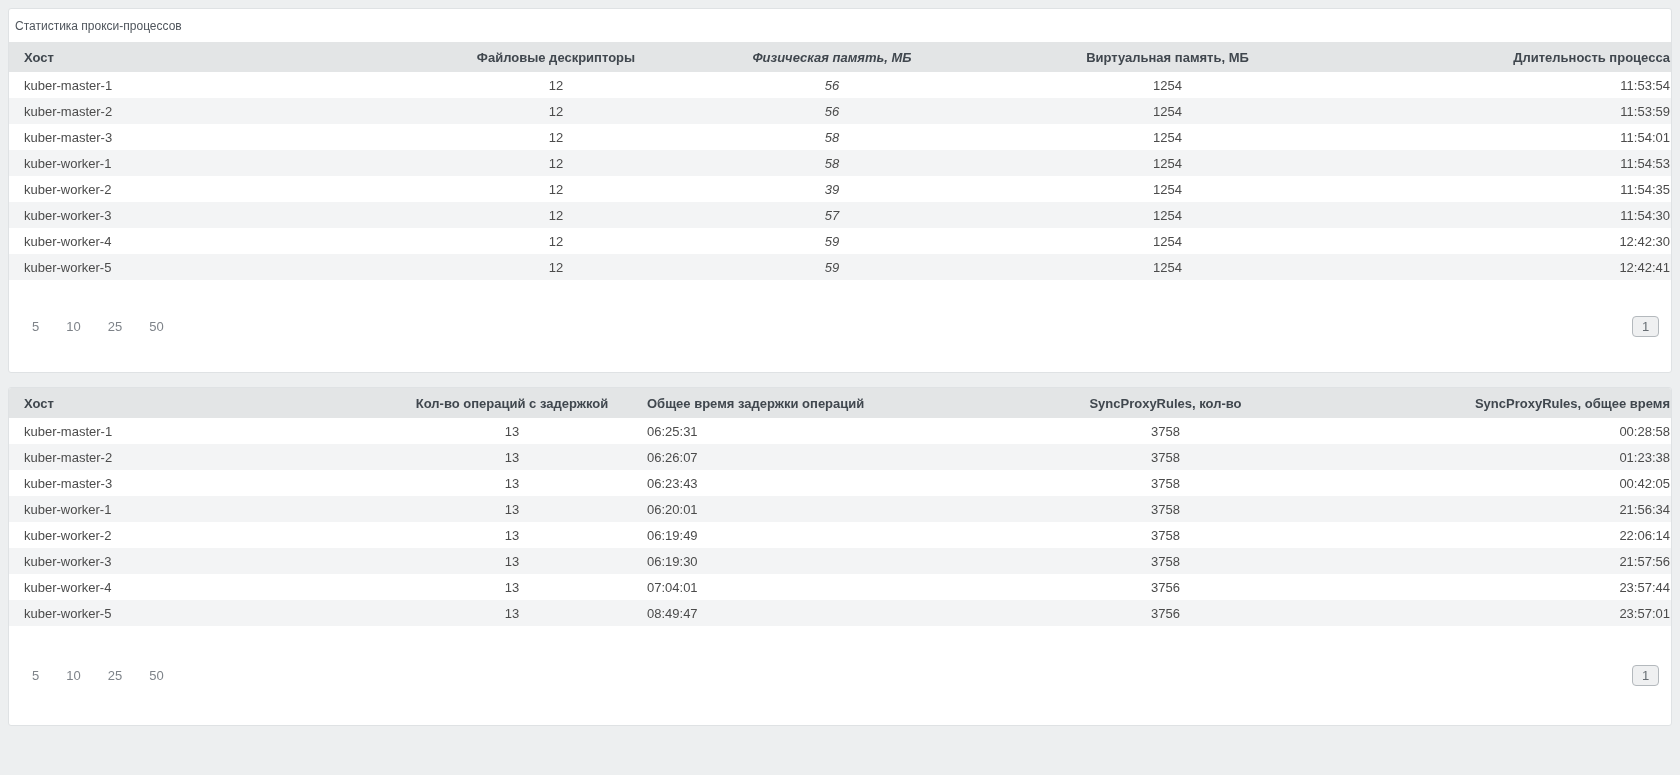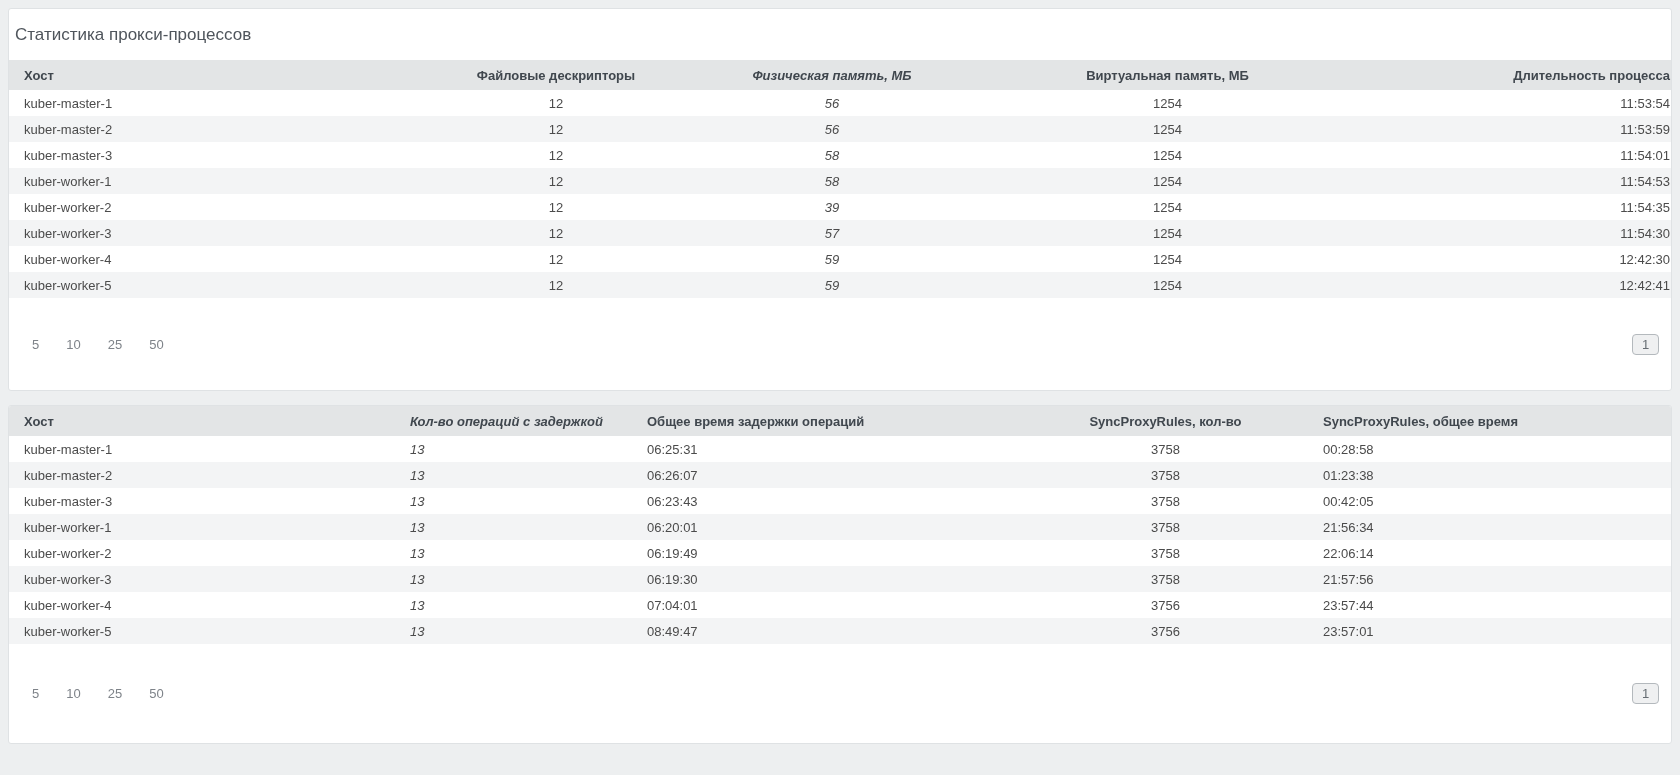--- a/index.html
+++ b/index.html
@@ -26,25 +26,25 @@
   }
   main{padding:8px 8px 8px;}
   .card{
     background:var(--card-bg);
     border:1px solid var(--card-border);
     border-radius:3px;
     overflow:hidden;
   }
   .card + .card{margin-top:14px;}
   .card-title{
-    height:51px;
+    height:33px;
     display:flex;
     align-items:center;
     padding-left:6px;
-    font-size:17px;
+    font-size:12px;
     color:var(--title-text);
   }
   table.data-table{
     width:100%;
     border-collapse:collapse;
     table-layout:fixed;
   }
   .data-table th{
     background:var(--header-row-bg);
     height:30px;
@@ -65,24 +65,24 @@
 
   
   #table-0 th:nth-child(1), #table-0 td:nth-child(1){width:440px;text-align:left;padding-left:15px;}
   #table-0 th:nth-child(2), #table-0 td:nth-child(2){width:221px;text-align:center;padding-right:8px;}
   #table-0 th:nth-child(3), #table-0 td:nth-child(3){width:331px;text-align:center;padding-right:8px;font-style:italic;}
   #table-0 th:nth-child(4), #table-0 td:nth-child(4){width:340px;text-align:center;padding-right:8px;}
   #table-0 th:nth-child(5), #table-0 td:nth-child(5){text-align:right;padding-left:27px;}
 
   
   #table-1 th:nth-child(1), #table-1 td:nth-child(1){width:400px;text-align:left;padding-left:15px;}
-  #table-1 th:nth-child(2), #table-1 td:nth-child(2){width:213px;text-align:left;padding-right:8px;font-style:italic;}
+  #table-1 th:nth-child(2), #table-1 td:nth-child(2){width:213px;text-align:center;padding-right:8px;}
   #table-1 th:nth-child(3), #table-1 td:nth-child(3){width:410px;text-align:left;padding-left:25px;}
   #table-1 th:nth-child(4), #table-1 td:nth-child(4){width:274px;text-align:center;padding-right:8px;}
-  #table-1 th:nth-child(5), #table-1 td:nth-child(5){text-align:left;padding-left:17px;}
+  #table-1 th:nth-child(5), #table-1 td:nth-child(5){text-align:right;padding-left:17px;}
 
   .pager{
     display:flex;
     align-items:center;
     justify-content:space-between;
     height:92px;
     padding:0 12px 0 23px;
   }
   .card:nth-child(2) .pager{height:99px;}
   ul.page-sizes{

